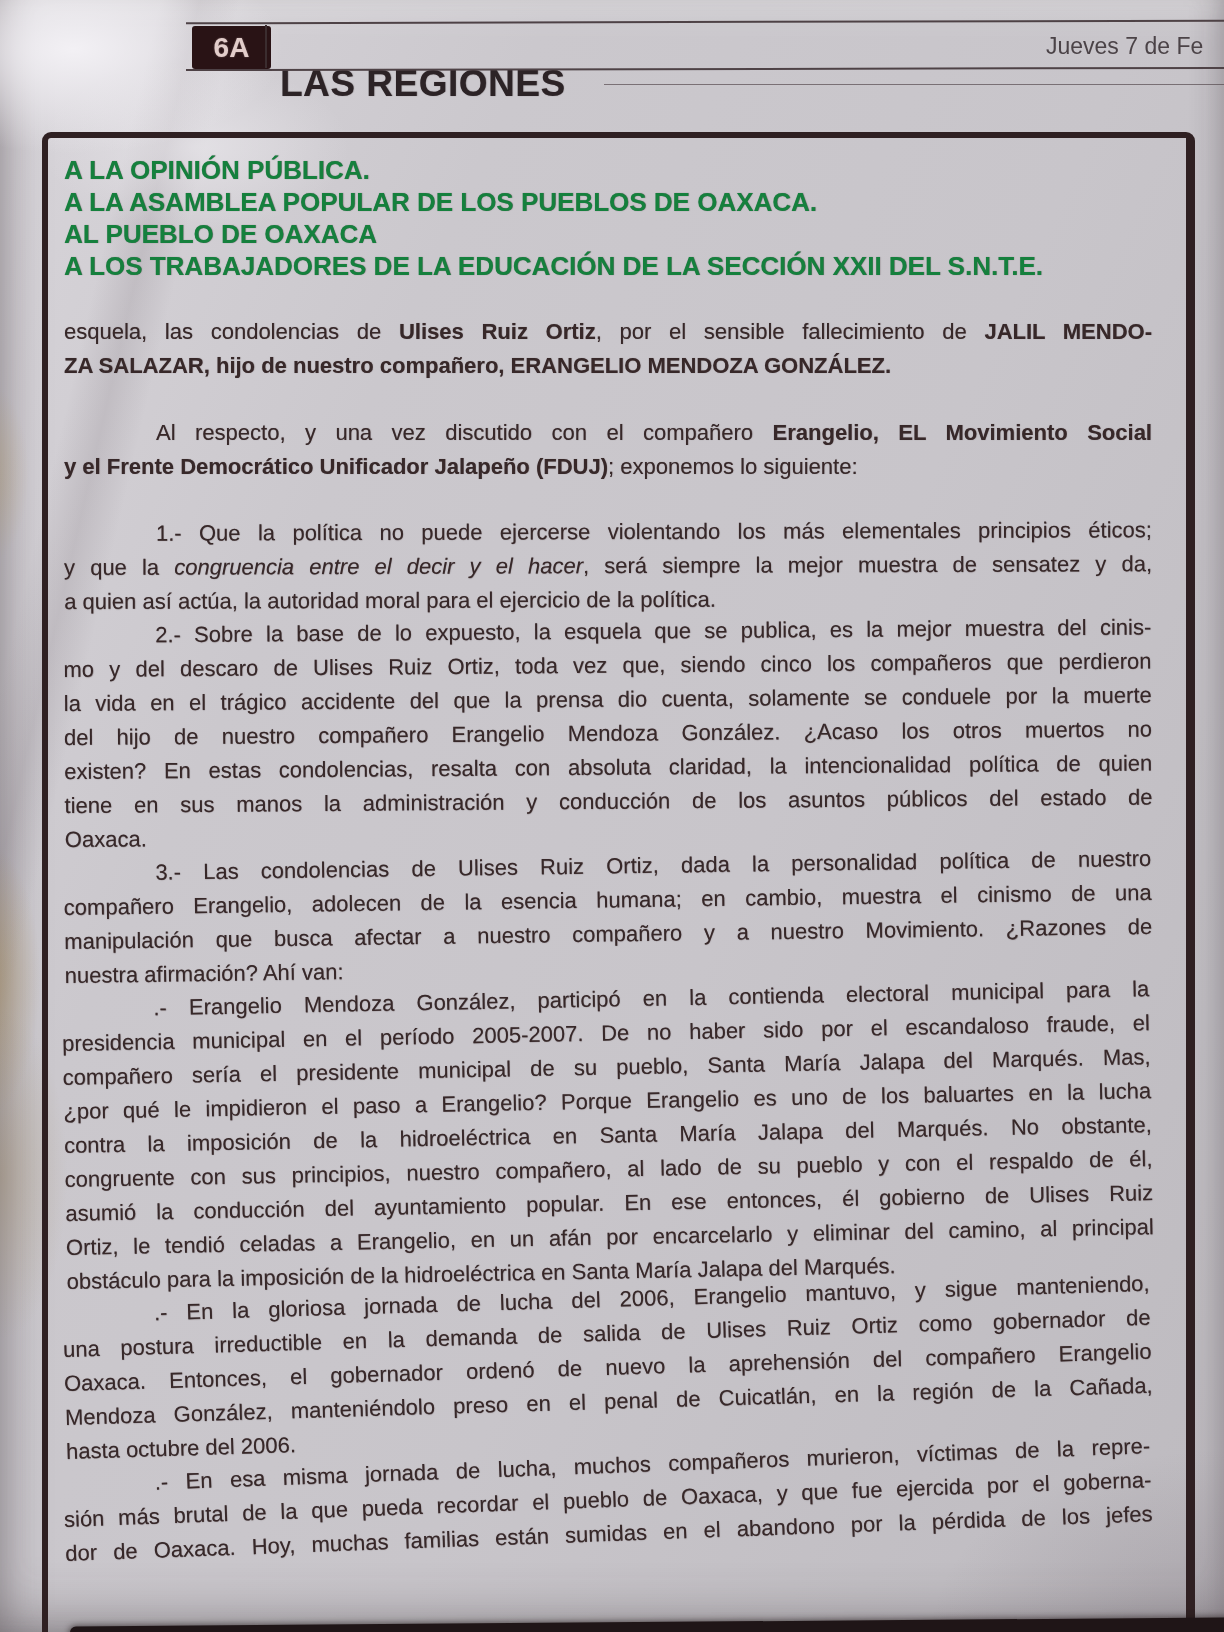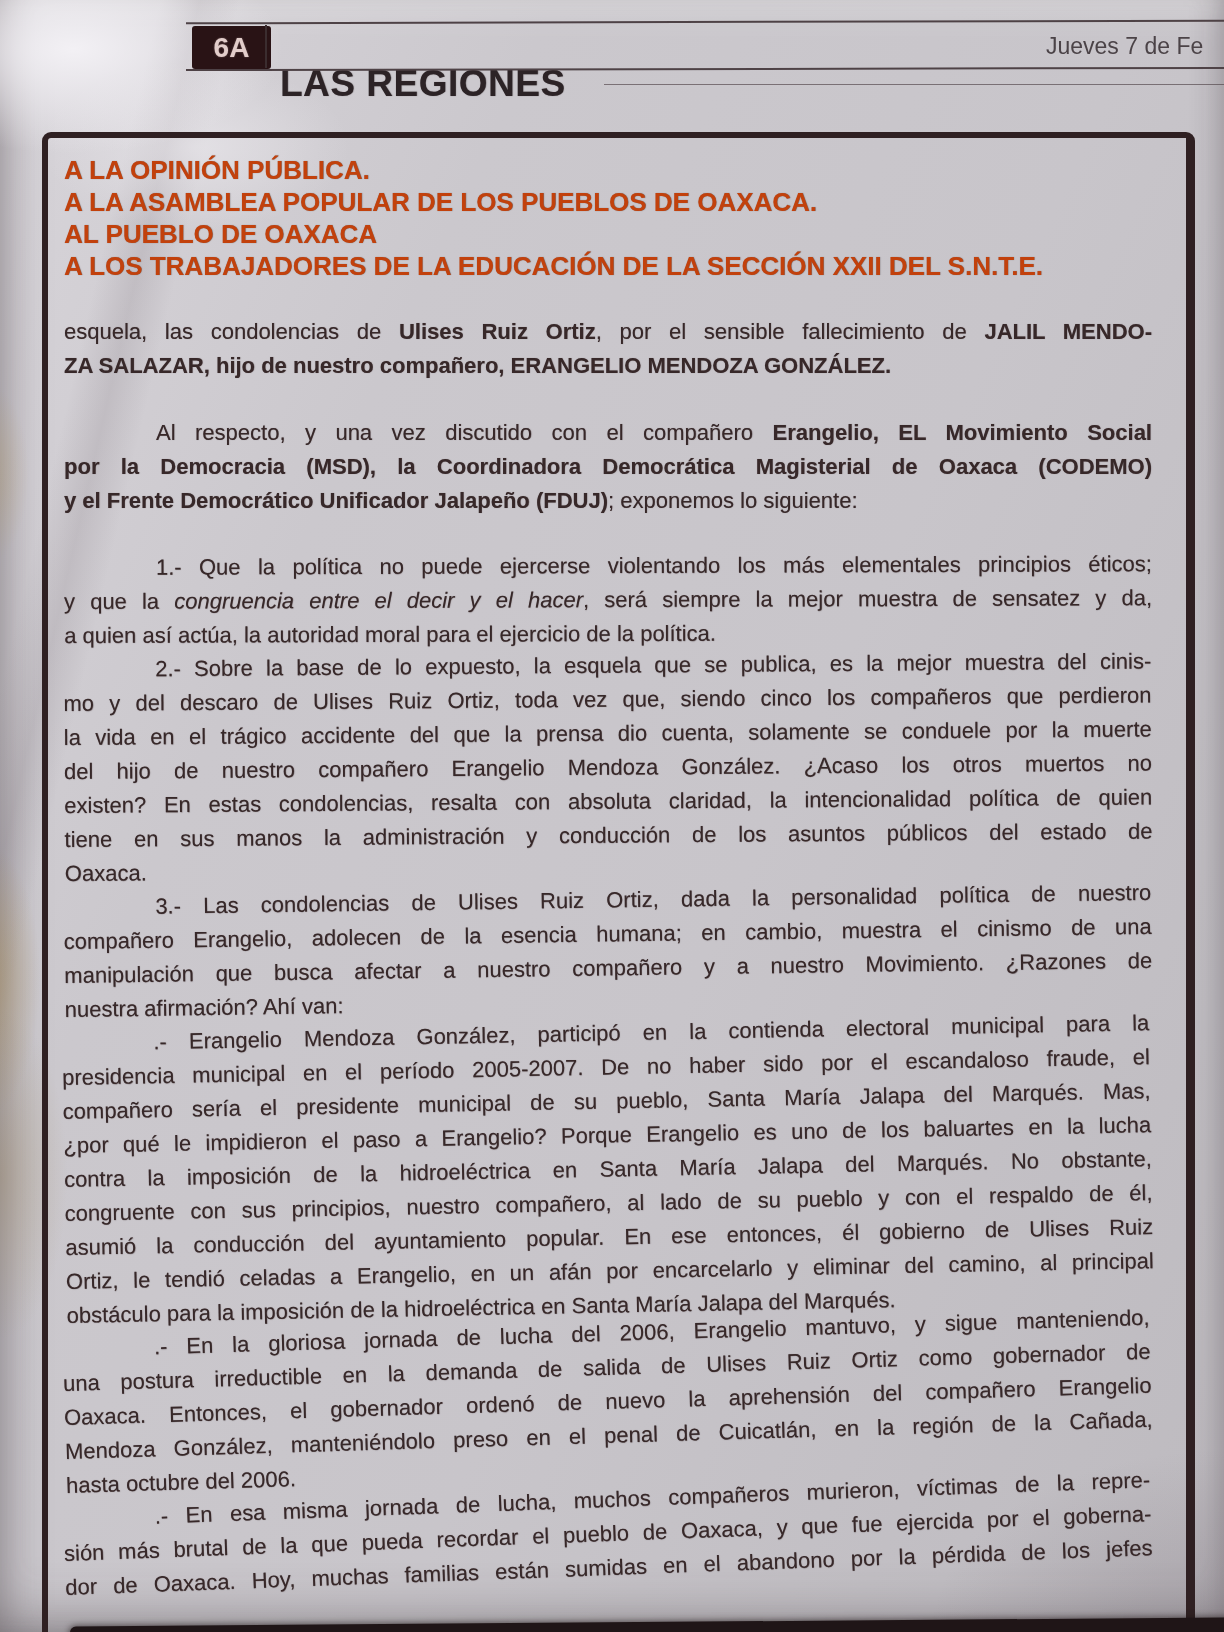--- a/index.html
+++ b/index.html
@@ -33,21 +33,21 @@
     display:flex;align-items:center;justify-content:center;border-radius:3px;
     text-shadow:0 0 2px rgba(255,230,225,.35);}
   .vdiv{position:absolute;left:265px;top:25px;width:2px;height:43px;background:#3b2d2f;}
   .sect-title{position:absolute;left:280px;top:27px;font-size:37px;font-weight:bold;color:#2c2326;
     letter-spacing:.5px;text-shadow:.4px .4px 1px rgba(44,35,38,.5);margin-top:36px;}
   .edition-date{position:absolute;left:1046px;top:33px;font-family:Liberation Sans, sans-serif;
     font-size:23px;color:#4b4347;white-space:nowrap;}
   .letter-box{position:absolute;left:42px;top:132px;width:1153px;height:1540px;
     border:6px solid #2f2022;border-right-width:9px;border-bottom:none;border-radius:9px 9px 0 0;
     padding:16px 34px 0 16px;box-sizing:border-box;}
-  .addr-line{font-size:26px;font-weight:bold;line-height:32px;color:#c2410c;
+  .addr-line{font-size:26px;font-weight:bold;line-height:32px;color:#15803d;
     text-shadow:.4px .4px .9px rgba(47,34,36,.55);white-space:nowrap;}
   .letter-body{margin-top:12px;color:#372829;font-size:22px;line-height:34px;
     text-shadow:.3px .3px .8px rgba(55,40,41,.5);}
   .para{transform-origin:0 50%;}
   .para.gap{margin-top:33px;}
   .line{text-align:justify;text-align-last:justify;}
   .line.first{text-indent:92px;}
   .line.endline{text-align-last:left;}
   .b{font-weight:bold;}
   .it{font-style:italic;}
@@ -77,21 +77,20 @@
         <div class="addr-line">AL PUEBLO DE OAXACA</div>
         <div class="addr-line">A LOS TRABAJADORES DE LA EDUCACIÓN DE LA SECCIÓN XXII DEL S.N.T.E.</div>
       </div>
     <div class="letter-body">
         <div class="para gap">
           <div class="line"><span>esquela, las condolencias de </span><span class="b">Ulises Ruiz Ortiz</span><span>, por el sensible fallecimiento de </span><span class="b">JALIL MENDO-</span></div>
           <div class="line endline"><span class="b">ZA SALAZAR, hijo de nuestro compañero, ERANGELIO MENDOZA GONZÁLEZ.</span></div>
         </div>
         <div class="para gap">
           <div class="line first"><span>Al respecto, y una vez discutido con el compañero </span><span class="b">Erangelio, EL Movimiento Social</span></div>
-          <div class="line"><span class="b">por la Democracia (MSD), la Coordinadora Democrática Magisterial de Oaxaca (CODEMO)</span></div>
           <div class="line endline"><span class="b">y el Frente Democrático Unificador Jalapeño (FDUJ)</span><span>; exponemos lo siguiente:</span></div>
         </div>
         <div class="para gap" style="transform: rotate(-0.2deg);">
           <div class="line first"><span>1.- Que la política no puede ejercerse violentando los más elementales principios éticos;</span></div>
           <div class="line"><span>y que la </span><span class="it">congruencia entre el decir y el hacer</span><span>, será siempre la mejor muestra de sensatez y da,</span></div>
           <div class="line endline"><span>a quien así actúa, la autoridad moral para el ejercicio de la política.</span></div>
         </div>
         <div class="para" style="transform: rotate(-0.45deg);">
           <div class="line first"><span>2.- Sobre la base de lo expuesto, la esquela que se publica, es la mejor muestra del cinis-</span></div>
           <div class="line"><span>mo y del descaro de Ulises Ruiz Ortiz, toda vez que, siendo cinco los compañeros que perdieron</span></div>

